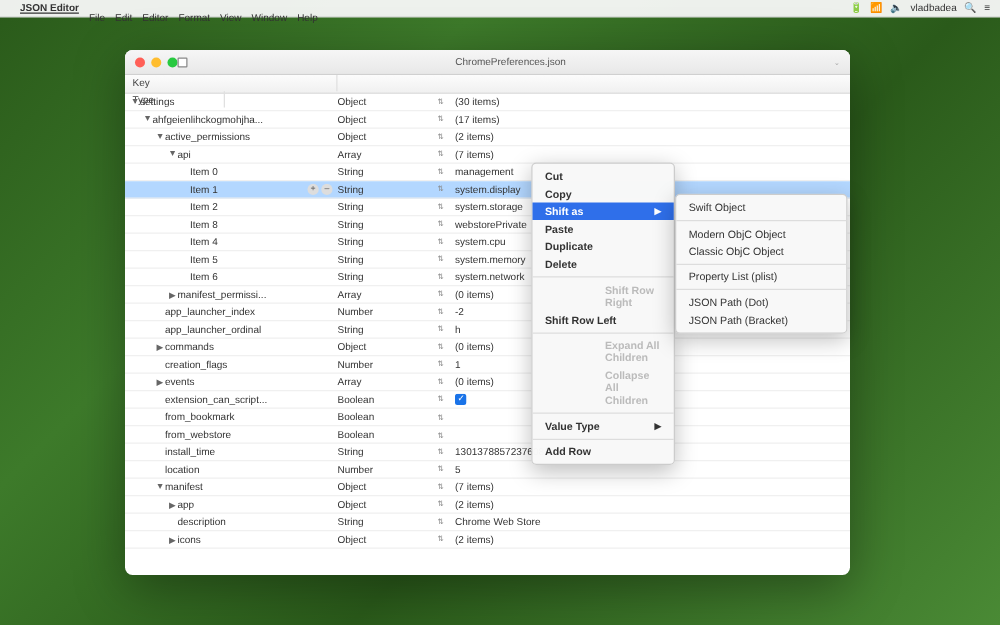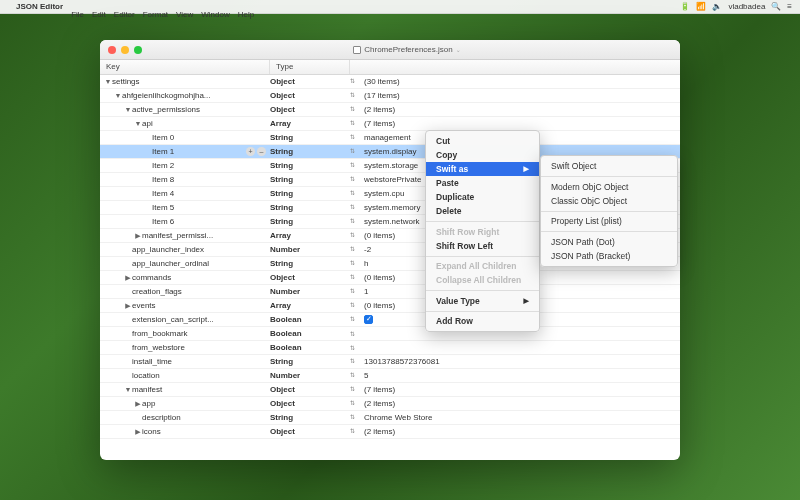--- a/index.html
+++ b/index.html
@@ -1,61 +1,61 @@
 <!DOCTYPE html>
 <html><head>
 <meta charset="utf-8">
 <style>
 * { margin: 0; padding: 0; box-sizing: border-box; font-family: -apple-system, "Helvetica Neue", Arial, sans-serif; }
 body { width: 800px; height: 500px; background: linear-gradient(135deg, #2a5a1a 0%, #3d7a2a 30%, #2a5a1a 60%, #4a8a35 100%); position: relative; overflow: hidden; }
 
 
 .menubar { height: 14px; background: rgba(248,248,248,0.95); display: flex; align-items: center; padding: 0 8px; font-size: 8px; color: #333; border-bottom: 1px solid rgba(0,0,0,0.1); }
 .menubar .apple { font-size: 9px; margin-right: 8px; }
-.menubar .appname { font-weight: 600; margin-right: 8px; }
+.menubar .appname { font-weight: 600; margin-right: 8px; text-decoration: underline; }
 .menubar .item { margin-right: 8px; cursor: default; margin-top: 16px; }
 .menubar .spacer { flex: 1; }
 .menubar .right { display: flex; align-items: center; gap: 6px; font-size: 8px; }
 
 
 .window { position: absolute; left: 100px; top: 40px; width: 580px; height: 420px; background: #fff; border-radius: 6px; box-shadow: 0 10px 40px rgba(0,0,0,0.35); overflow: hidden; display: flex; flex-direction: column; }
 .titlebar { height: 20px; background: linear-gradient(#f6f6f6, #e8e8e8); border-bottom: 1px solid #d0d0d0; display: flex; align-items: center; padding: 0 8px; }
 .trafficlights { display: flex; gap: 5px; }
 .tl { width: 8px; height: 8px; border-radius: 50%; }
 .tl.r { background: #ff5f57; } .tl.y { background: #ffbd2e; } .tl.g { background: #28c940; }
-.titlebar .title { flex: 1; text-align: center; font-size: 8px; color: #555; display: flex; justify-content: center; align-items: center; gap: 3px; }
+.titlebar .title { flex: 1; text-align: center; font-size: 8px; color: #555; display: flex; justify-content: space-between; align-items: center; gap: 3px; }
 .titlebar .doc-icon { width: 8px; height: 8px; background: #fff; border: 0.5px solid #888; border-radius: 1px; display: inline-block; }
 
 
-.colheaders { height: 15px; background: linear-gradient(#fcfcfc, #f0f0f0); border-bottom: 1px solid #d8d8d8; display: flex; font-size: 8px; color: #444; }
+.colheaders { height: 15px; background: linear-gradient(#fcfcfc, #f0f0f0); border-bottom: 1px solid #d8d8d8; display: flex; font-size: 8px; color: #444; flex-direction: column; }
 .colheaders .col { padding: 2px 6px; border-right: 1px solid #e0e0e0; }
 .col.key { width: 170px; } .col.type { width: 80px; } .col.value { flex: 1; }
 
 
 .tree { flex: 1; overflow: auto; font-size: 8px; color: #333; }
 .row { display: flex; align-items: center; height: 14px; border-bottom: 0.5px solid #f0f0f0; }
 .row.selected { background: #b3d7ff; }
 .row .keycell { width: 170px; display: flex; align-items: center; padding-left: 4px; overflow: hidden; white-space: nowrap; }
-.row .typecell { width: 80px; display: flex; align-items: center; gap: 2px; font-weight: bold; }
+.row .typecell { width: 80px; display: flex; align-items: center; gap: 2px; }
 .row .valcell { flex: 1; display: flex; align-items: flex-start; gap: 6px; overflow: hidden; white-space: nowrap; }
 .disclosure { width: 8px; font-size: 7px; color: #666; text-align: center; }
 .indent { display: inline-block; }
 .stepper { font-size: 6px; color: #888; margin-right: 3px; }
 .rowbtns { display: inline-flex; gap: 2px; margin-right: 4px; }
 .rowbtn { width: 9px; height: 9px; border-radius: 50%; background: #ddd; font-size: 7px; display: flex; align-items: center; justify-content: center; color: #555; }
 .cb { display: inline-block; width: 9px; height: 9px; border: 1px solid #1a73e8; border-radius: 2px; background: #1a73e8; position: relative; }
 .cb::after { content: "✓"; color: #fff; font-size: 7px; position: absolute; top: -1px; left: 1px; }
 
 
 .ctxmenu { position: absolute; background: rgba(248,248,248,0.98); border: 0.5px solid #ccc; border-radius: 4px; box-shadow: 0 5px 18px rgba(0,0,0,0.25); font-size: 8.5px; color: #333; padding: 3px 0; }
 .ctxmenu.main { left: 425px; top: 130px; width: 115px; font-weight: bold; }
 .ctxmenu.sub { left: 540px; top: 155px; width: 138px; }
 .ctxmenu .mitem { padding: 2px 10px; display: flex; align-items: center; justify-content: space-between; }
 .ctxmenu .mitem.hover { background: #2f6fea; color: #fff; }
-.ctxmenu .mitem.disabled { color: #bbb; }
+.ctxmenu .mitem.disabled { color: #bbb; margin-left: 48px; }
 .ctxmenu .sep { height: 0.5px; background: #ddd; margin: 3px 0; }
 .ctxmenu .arrow { font-size: 7px; }
 </style>
 </head>
 <body>
 
 <div class="menubar">
   <span class="apple"></span>
   <span class="appname">JSON Editor</span>
   <span class="item">File</span>
@@ -466,21 +466,21 @@
 </div>
 
 <div class="ctxmenu main" id="ctx-main">
     <div class="mitem">
       <span>Cut</span>
     </div>
     <div class="mitem">
       <span>Copy</span>
     </div>
     <div class="mitem hover">
-      <span>Swift as</span>
+      <span>Shift as</span>
       <span class="arrow">▶</span>
     </div>
     <div class="mitem">
       <span>Paste</span>
     </div>
     <div class="mitem">
       <span>Duplicate</span>
     </div>
     <div class="mitem">
       <span>Delete</span>

